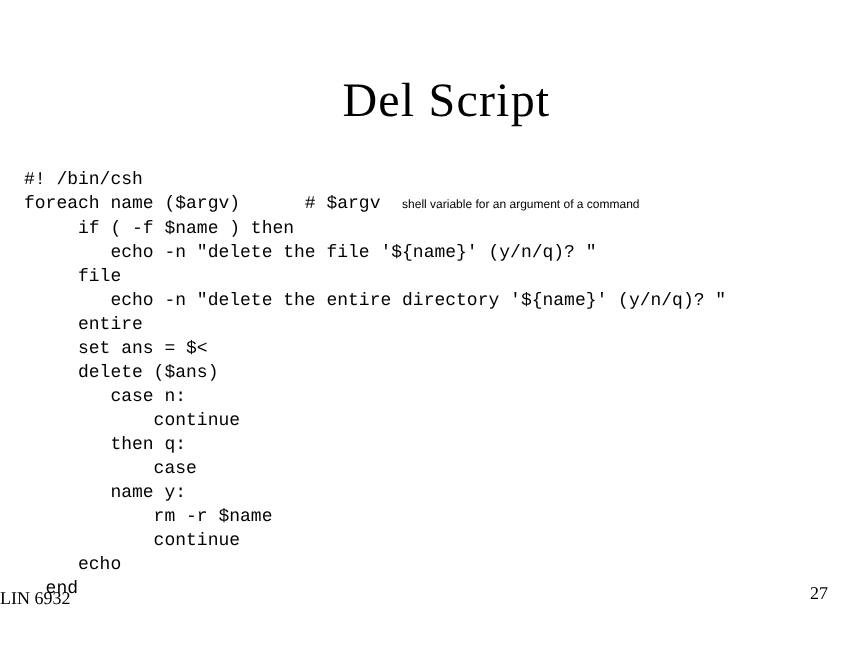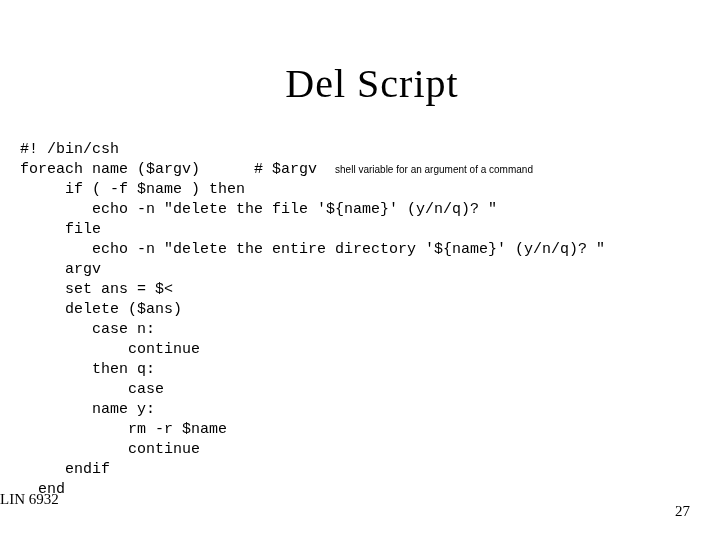--- a/index.html
+++ b/index.html
@@ -45,48 +45,48 @@
     position: absolute;
     bottom: 32px;
     left: 0;
     width: 720px;
     text-align: left;
     font-size: 15px;
     color: #000;
   }
   .footer-right {
     position: absolute;
-    bottom: 20px;
+    bottom: 36px;
     right: 30px;
     font-size: 15px;
     color: #000;
   }
 </style>
 </head>
 <body>
 
 <div class="slide">
 
   <div class="title">Del  Script</div>
 
   <div class="code-block"><span>#! /bin/csh</span>
 <span>foreach name ($argv)      # $argv  </span><span class="annot">shell variable for an argument of a command</span>
 <span>     if ( -f $name ) then</span>
 <span>        echo -n "delete the file '${name}' (y/n/q)? "</span>
 <span>     file</span>
 <span>        echo -n "delete the entire directory '${name}' (y/n/q)? "</span>
-<span>     argv</span>
+<span>     entire</span>
 <span>     set ans = $&lt;</span>
 <span>     delete ($ans)</span>
 <span>        case n:</span>
 <span>            continue</span>
 <span>        then q:</span>
 <span>            case</span>
 <span>        name y:</span>
 <span>            rm -r $name</span>
 <span>            continue</span>
-<span>     endif</span>
+<span>     echo</span>
 <span>  end</span></div>
 
   <div class="footer-center">LIN 6932</div>
   <div class="footer-right">27</div>
 
 </div>
 
 </body></html>

